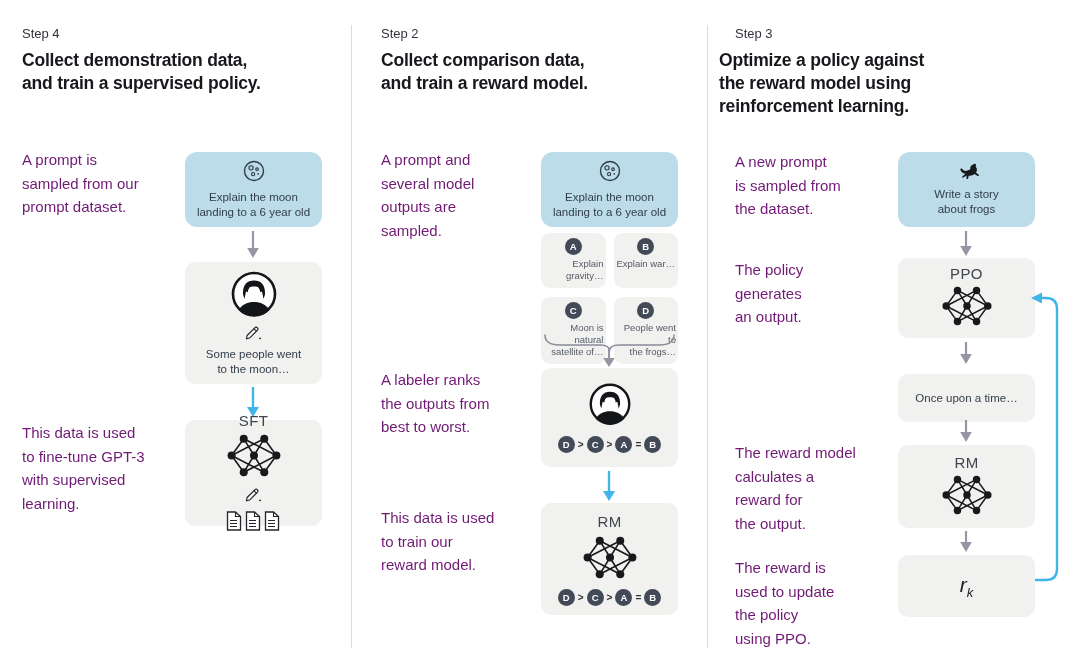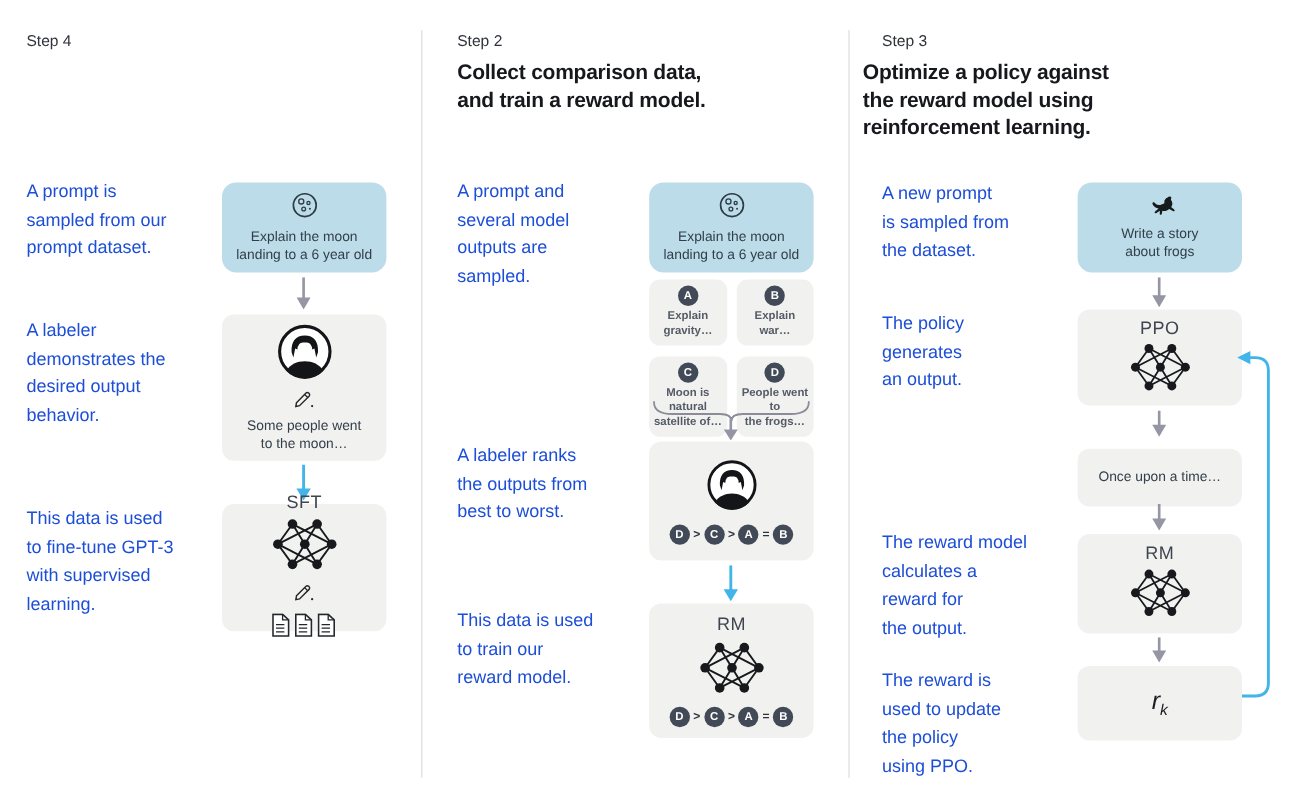--- a/index.html
+++ b/index.html
@@ -1,51 +1,49 @@
 <!DOCTYPE html>
 <html><head>
 <meta charset="utf-8">
 <style>
   html,body{margin:0;padding:0;background:#fff;}
   .canvas{position:relative;width:1080px;height:670px;background:#ffffff;overflow:hidden;
           font-family:"Liberation Sans", sans-serif;}
   .divider{position:absolute;top:25px;height:623px;width:1px;background:#dcdcdc;}
   .step-label{position:absolute;font-size:13px;color:#30333a;}
   .step-title{position:absolute;font-size:17.5px;font-weight:700;line-height:23px;color:#16181c;white-space:pre-line;letter-spacing:-0.2px;}
-  .caption{position:absolute;font-size:15px;line-height:23.5px;color:#1d4ed8;white-space:pre-line;}
+  .caption{position:absolute;font-size:15px;line-height:23.5px;color:#701a75;white-space:pre-line;}
   .box{position:absolute;width:137px;border-radius:10px;background:#f1f1ef;display:flex;flex-direction:column;align-items:center;justify-content:center;box-sizing:border-box;}
   .box.blue{background:#bcdce9;border-radius:12px;}
   .box-text{font-size:11.5px;line-height:15px;color:#323e49;text-align:center;white-space:pre-line;}
   .box-label{font-size:15px;color:#3f454f;letter-spacing:0.4px;text-align:right;}
   .cards{position:absolute;left:541px;top:233px;width:137px;display:grid;grid-template-columns:1fr 1fr;column-gap:8px;row-gap:9px;}
   .card{background:#f1f1ef;border-radius:9px;padding:5px 2px 6px 2px;display:flex;flex-direction:column;align-items:center;gap:3px;}
   .chip{width:17px;height:17px;border-radius:50%;background:#424957;color:#ffffff;font-size:9.5px;font-weight:700;display:flex;align-items:center;justify-content:center;flex:0 0 auto;}
-  .card-text{font-size:9.5px;line-height:12px;color:#555b66;text-align:center;white-space:pre-line;font-weight:bold;}
+  .card-text{font-size:9.5px;line-height:12px;color:#555b66;text-align:right;white-space:pre-line;}
   .ranking{display:flex;align-items:center;gap:3px;}
   .rank-sep{font-size:10px;font-weight:700;color:#2e333b;}
   .arr{position:absolute;}
   .reward-math{font-size:21px;font-style:italic;color:#1c1f24;}
   .reward-sub{font-size:13px;font-style:italic;color:#1c1f24;vertical-align:-5px;}
 </style>
 </head>
 <body>
 
 <div class="canvas">
 
   <div class="divider" style="left:351px"></div>
   <div class="divider" style="left:707px"></div>
 
   <div class="step-label" style="left:22px;top:26px">Step 4</div>
+  <div class="step-title" style="left:22px;top:49px">Collect demonstration data,
+and train a supervised policy.</div>
   <div class="caption" style="left:22px;top:148px">A prompt is
 sampled from our
 prompt dataset.</div>
-  <div class="caption" style="left:22px;top:264px">A labeler
-demonstrates the
-desired output
-behavior.</div>
   <div class="caption" style="left:22px;top:421px">This data is used
 to fine-tune GPT-3
 with supervised
 learning.</div>
 
   <div class="box blue" style="left:185px;top:152px;height:75px;gap:3px">
     <span>
       <svg width="24" height="24" viewBox="0 0 26 26">
         <circle cx="13" cy="13" r="10.3" fill="none" stroke="#2e3a44" stroke-width="1.5"></circle>
         <circle cx="9.8" cy="9.6" r="2.3" fill="none" stroke="#2e3a44" stroke-width="1.2"></circle>

